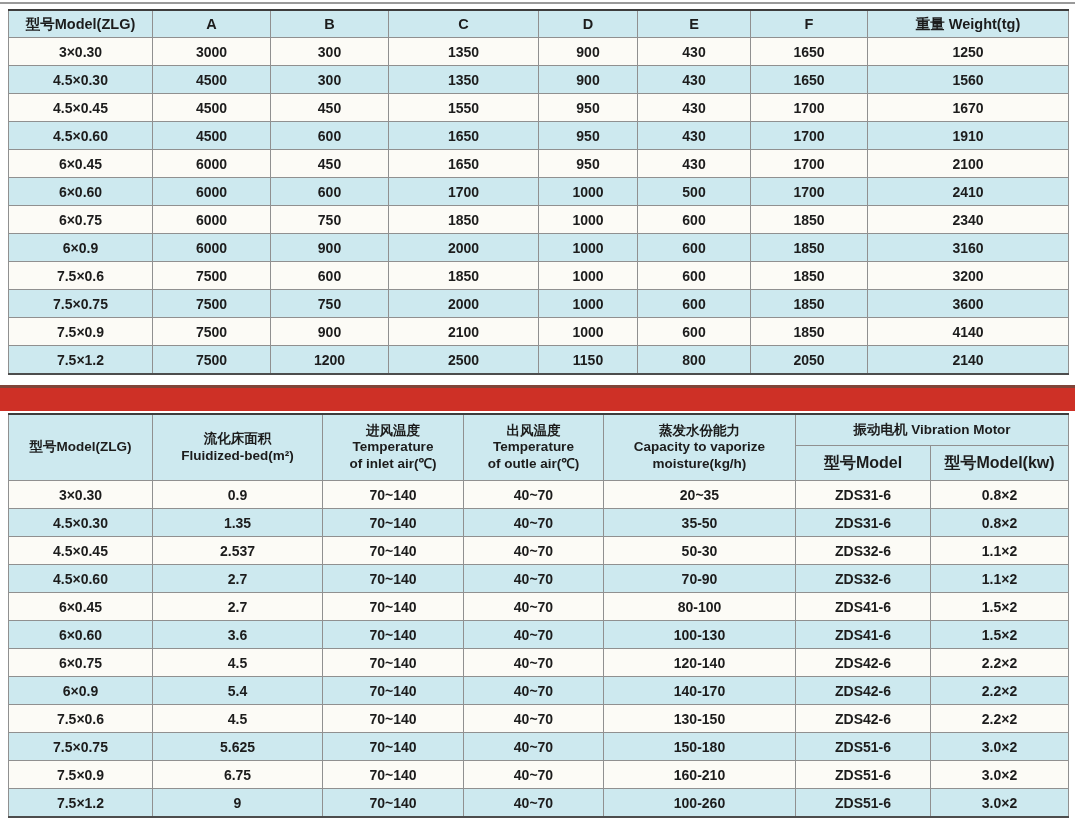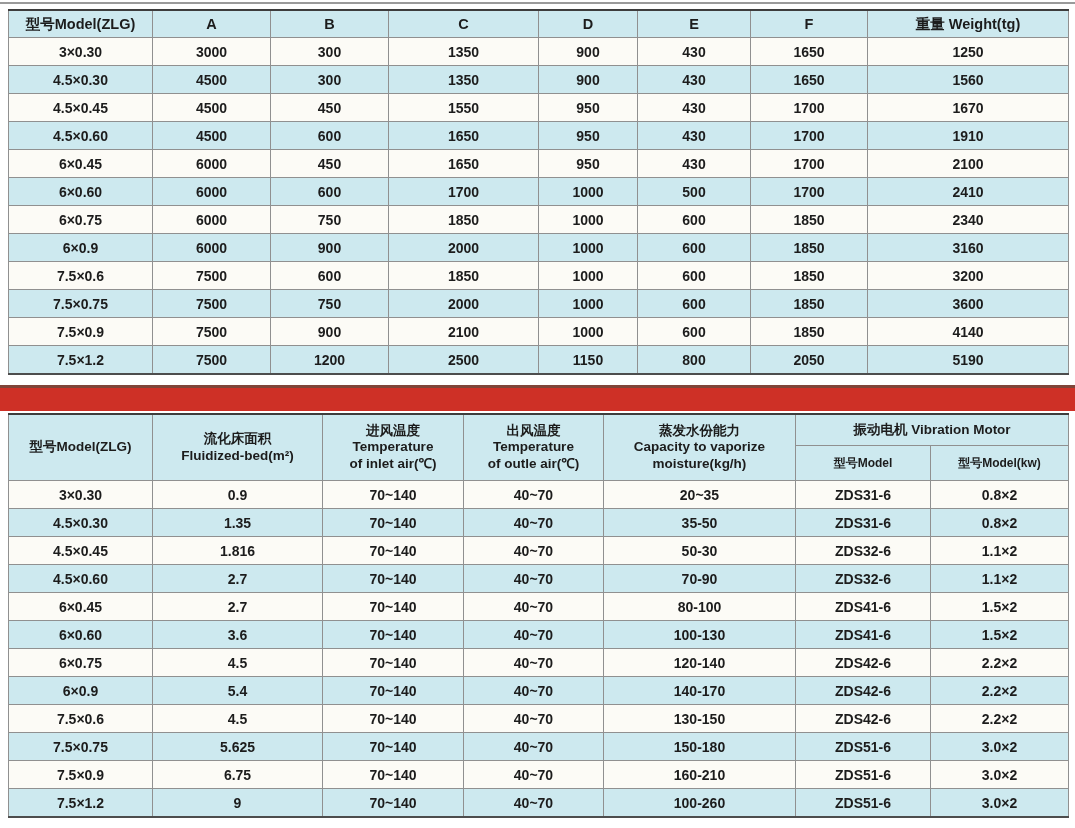--- a/index.html
+++ b/index.html
@@ -48,21 +48,21 @@
     border-top:3px solid #7f4539;
   }
 
   
   .t-bottom { top:413px; }
   .t-bottom thead th {
     font-size:13.5px; line-height:1.22;
     white-space:pre-line; padding:3px 2px;
   }
   .t-bottom thead tr.group-row th { height:24px; }
-  .t-bottom thead tr.sub-row th { height:28px; font-size:12px; }
+  .t-bottom thead tr.sub-row th { height:28px; font-size:16px; }
   .t-bottom tbody td { height:27px; font-size:14px; }
 </style>
 </head>
 <body>
 
 <div class="page">
 
   <div class="top-rule"></div>
 
   <table class="t-top">
@@ -200,21 +200,21 @@
           <td>4140</td>
         </tr>
         <tr>
           <td>7.5×1.2</td>
           <td>7500</td>
           <td>1200</td>
           <td>2500</td>
           <td>1150</td>
           <td>800</td>
           <td>2050</td>
-          <td>5190</td>
+          <td>2140</td>
         </tr>
       </tbody>
   </table>
 
   <div class="red-divider"></div>
 
   <table class="t-bottom">
     <colgroup>
       <col style="width:144px">
         <col style="width:170px">
@@ -259,21 +259,21 @@
           <td>4.5×0.30</td>
           <td>1.35</td>
           <td>70~140</td>
           <td>40~70</td>
           <td>35-50</td>
           <td>ZDS31-6</td>
           <td>0.8×2</td>
         </tr>
         <tr>
           <td>4.5×0.45</td>
-          <td>1.816</td>
+          <td>2.537</td>
           <td>70~140</td>
           <td>40~70</td>
           <td>50-30</td>
           <td>ZDS32-6</td>
           <td>1.1×2</td>
         </tr>
         <tr>
           <td>4.5×0.60</td>
           <td>2.7</td>
           <td>70~140</td>

